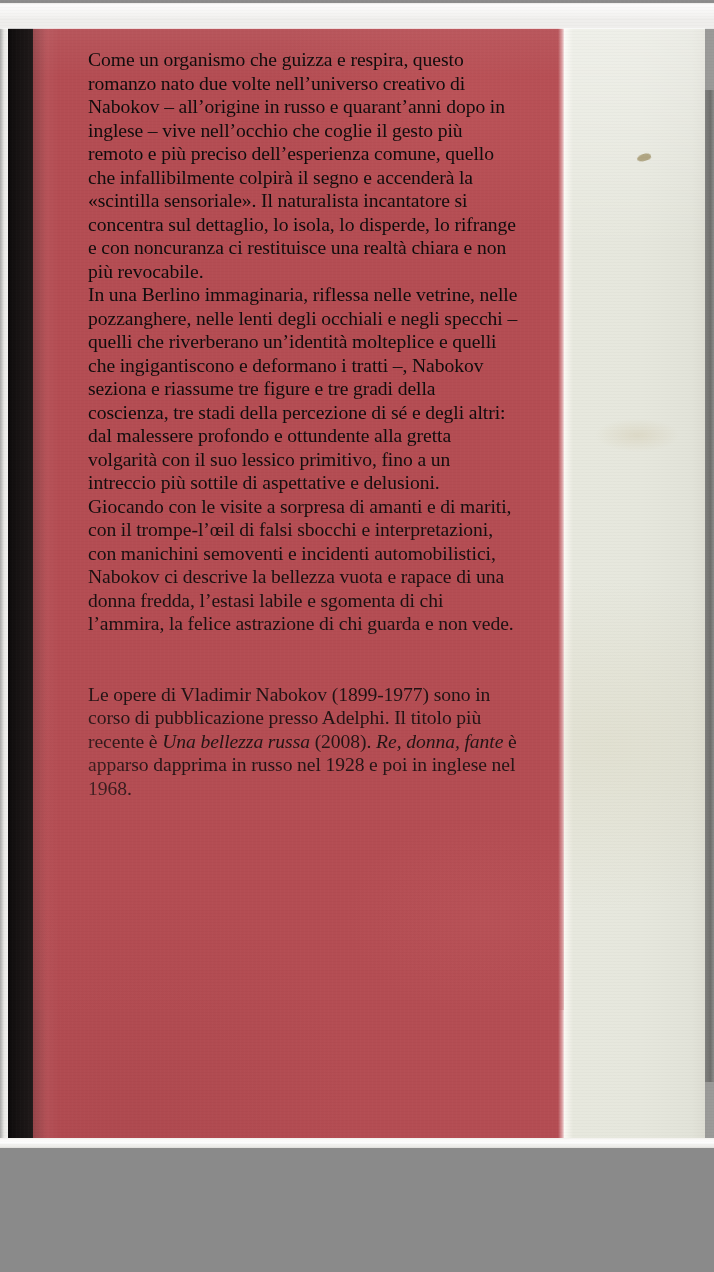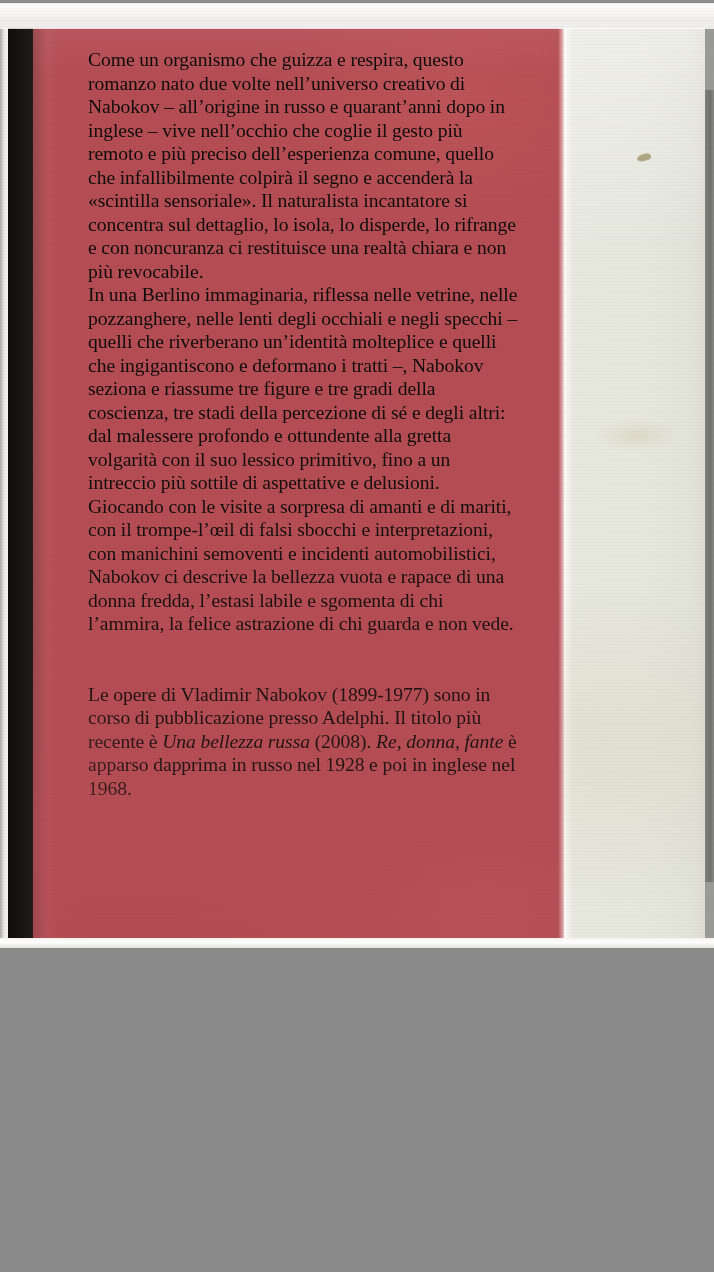--- a/index.html
+++ b/index.html
@@ -4,21 +4,21 @@
 <title>Book Back Cover</title>
 <style>
   html, body {
     margin: 0;
     padding: 0;
     background: #8a8a8a;
   }
   #page {
     position: relative;
     width: 714px;
-    height: 948px;
+    height: 1148px;
     overflow: hidden;
     background: #9a9a9a;
     font-family: "Liberation Serif", "DejaVu Serif", serif;
   }
 
   
   .scan-bg {
     position: absolute;
     inset: 0;
     background: #9b9b99;

